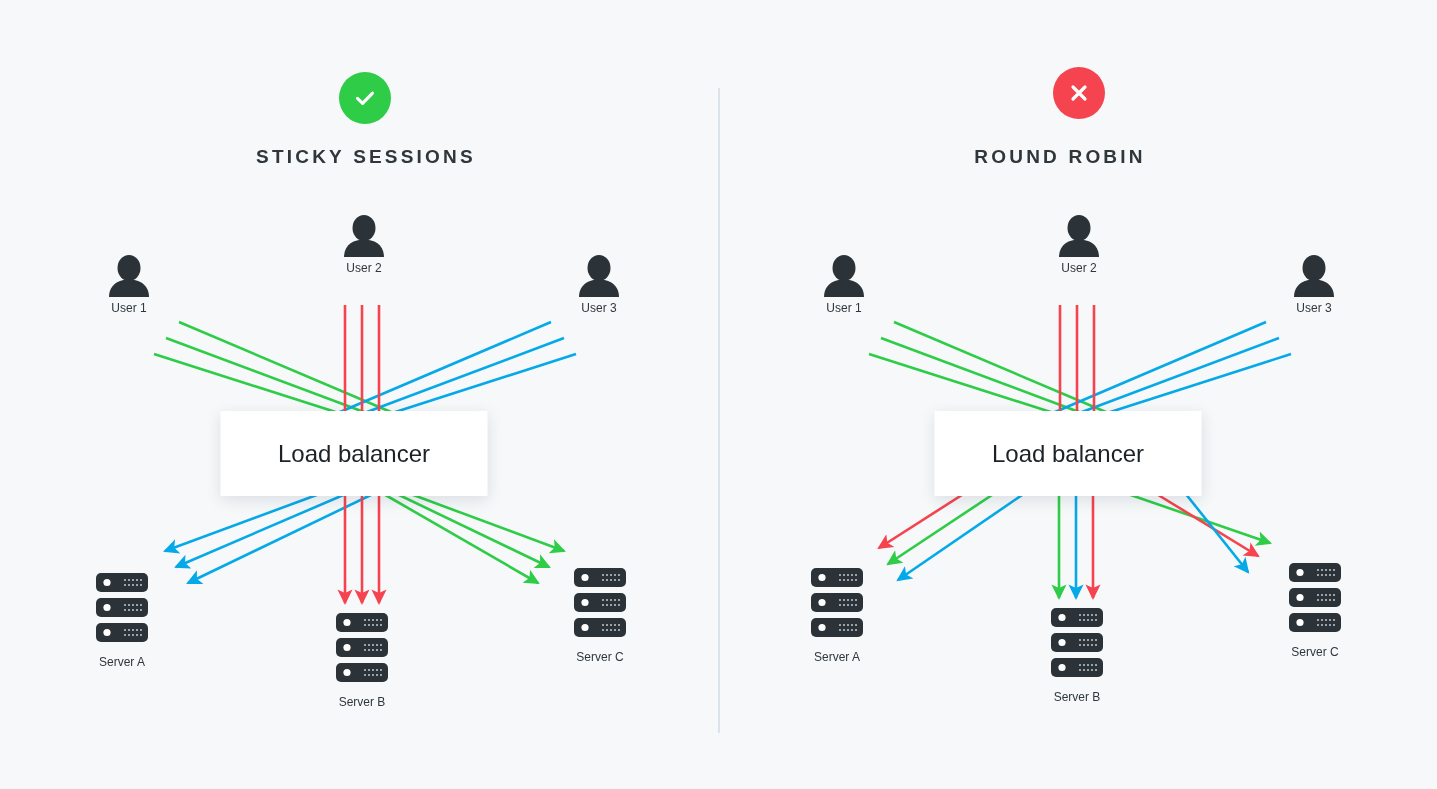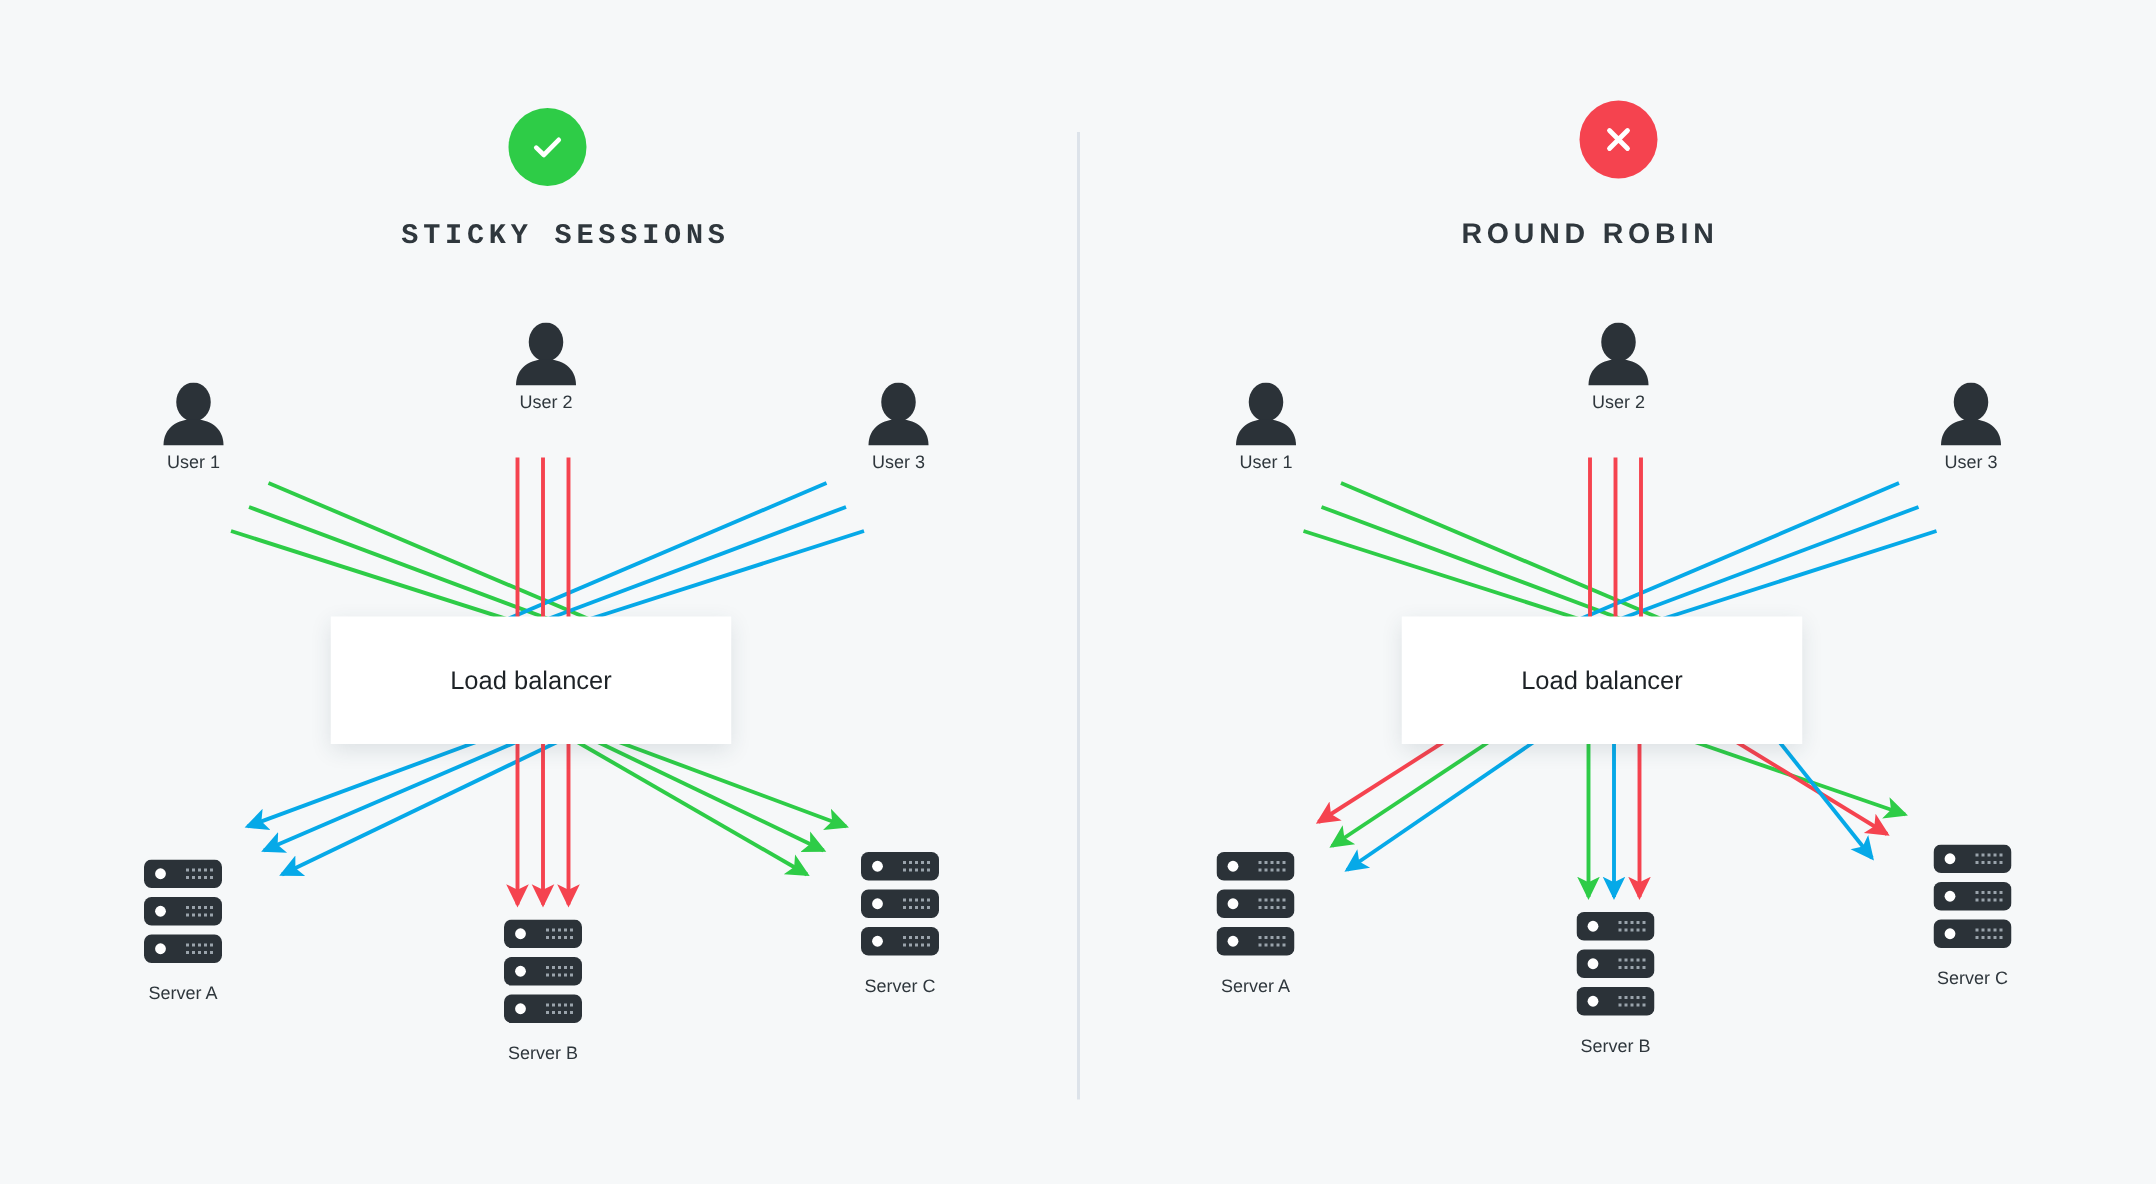--- a/index.html
+++ b/index.html
@@ -45,39 +45,39 @@
   .server-icon{display:block;margin:0 auto;}
 
   .lb-box{
     position:absolute;
     background:#ffffff;
     box-shadow:0 4px 14px rgba(40,60,80,0.13);
     display:flex;align-items:center;justify-content:center;
     transform:translateX(-50%);
   }
   .lb-box .lb-text{
-    font-size:17px;color:#1d2226;white-space:nowrap;
+    font-size:24px;color:#1d2226;white-space:nowrap;
   }
 </style>
 </head>
 <body>
 
 <div id="stage">
 
   <div class="divider"></div>
 
   <div class="panel panel-left">
 
     <div class="badge ok" style="left:339px;top:72px;">
       <svg width="26" height="26" viewBox="0 0 26 26" aria-hidden="true">
         <path d="M5.5 13.4 L10.6 18.3 L20.5 8.2" fill="none" stroke="#ffffff" stroke-width="3.1" stroke-linecap="round" stroke-linejoin="round"></path>
       </svg>
     </div>
 
-    <div class="panel-title" style="left:377px;top:146px;font-family:Liberation Mono, monospace;">STICKY SESSIONS</div>
+    <div class="panel-title" style="left:366px;top:146px;">STICKY SESSIONS</div>
 
     <div class="node" style="left:129px;top:255px;">
       <span>
         <svg class="user-icon" width="46" height="42" viewBox="0 0 46 42" aria-hidden="true">
           <ellipse cx="23" cy="13" rx="11.5" ry="13" fill="#2b3238"></ellipse>
           <path d="M3 42 C3 29.5 13 24.5 23 24.5 C33 24.5 43 29.5 43 42 Z" fill="#2b3238"></path>
         </svg>
       </span>
       <div class="label">User 1</div>
     </div>

